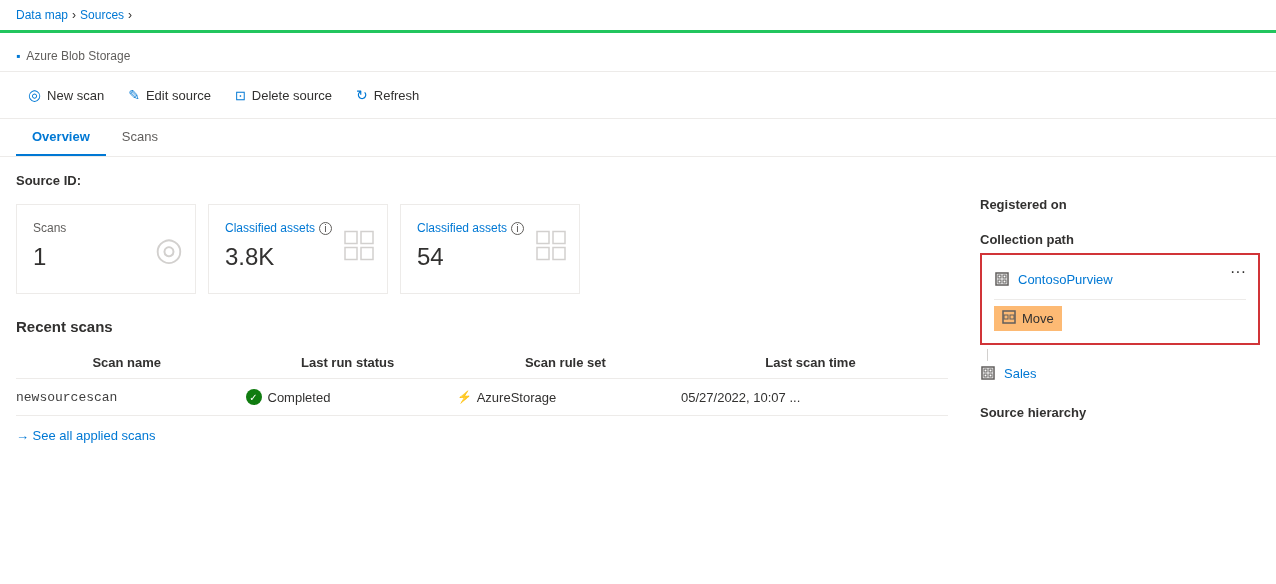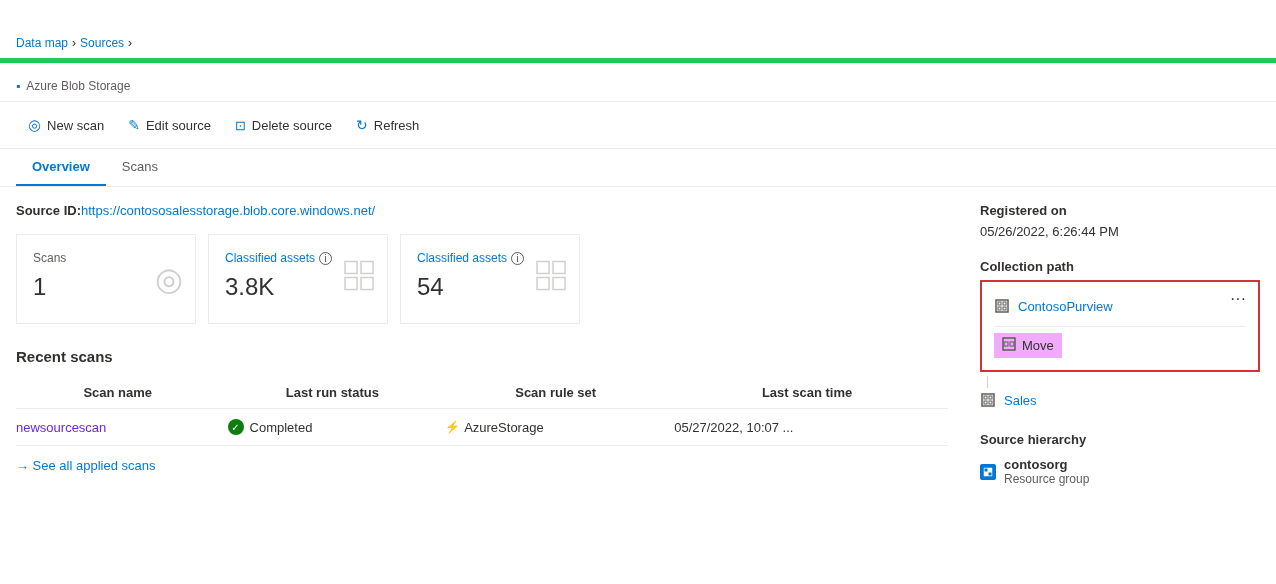--- a/index.html
+++ b/index.html
@@ -1,74 +1,74 @@
 <!DOCTYPE html>
 <html><head>
   <meta charset="utf-8">
   <style>
     * { box-sizing: border-box; margin: 0; padding: 0; }
     body { font-family: 'Segoe UI', Arial, sans-serif; font-size: 13px; color: #323130; background: #fff; width: 1276px; min-height: 584px; overflow: hidden; }
     
-    .breadcrumb { display: flex; align-items: flex-start; padding: 8px 16px; font-size: 12px; color: #0078d4; border-bottom: 5px solid #22c55e; margin-top: 28px; }
+    .breadcrumb { display: flex; align-items: flex-start; padding: 8px 16px; font-size: 12px; color: #0078d4; border-bottom: 3px solid #22c55e; }
     .breadcrumb span { color: #323130; margin: 0 4px; }
     .breadcrumb a { color: #0078d4; text-decoration: none; cursor: pointer; }
 
     .page-header { padding: 12px 16px 8px; }
     .page-title { font-size: 20px; font-weight: 600; color: #323130; }
     .page-subtitle { display: flex; align-items: center; font-size: 12px; color: #605e5c; margin-top: 4px; gap: 6px; }
 
     .toolbar { display: flex; align-items: center; padding: 8px 16px; gap: 0; border-bottom: 1px solid #edebe9; border-top: 1px solid #edebe9; }
     .toolbar-btn { display: flex; align-items: center; gap: 6px; padding: 6px 12px; border: none; background: transparent; color: #323130; font-size: 13px; cursor: pointer; white-space: nowrap; }
     .toolbar-btn .btn-icon { font-size: 14px; color: #605e5c; }
 
     .tabs { display: flex; padding: 0 16px; border-bottom: 1px solid #edebe9; }
     .tab { padding: 10px 16px; font-size: 13px; cursor: pointer; border-bottom: 2px solid transparent; color: #605e5c; }
     .tab.active { border-bottom: 2px solid #0078d4; color: #0078d4; font-weight: 600; }
 
     .content { display: flex; padding: 16px; gap: 32px; }
     .content-left { flex: 1; }
-    .content-right { width: 280px; flex-shrink: 0; }
+    .content-right { width: 280px; flex-shrink: 0; margin-top: 24px; }
 
     .source-id { display: flex; align-items: center; margin-bottom: 16px; font-size: 13px; }
     .source-id-label { font-weight: 600; }
     .source-id-value { color: #0078d4; text-decoration: none; cursor: pointer; }
 
     .stats-cards { display: flex; gap: 12px; margin-bottom: 24px; }
     .stat-card { border: 1px solid #edebe9; padding: 16px; width: 180px; position: relative; min-height: 90px; }
     .stat-label { font-size: 12px; color: #605e5c; margin-bottom: 8px; display: flex; align-items: center; gap: 4px; }
     .stat-value { font-size: 24px; font-weight: 300; color: #323130; }
     .stat-icon { position: absolute; right: 12px; top: 50%; transform: translateY(-50%); color: #d2d0ce; font-size: 28px; }
     .stat-label-blue { color: #0078d4; }
 
     .recent-scans { margin-top: 8px; }
     .recent-scans-title { font-size: 15px; font-weight: 600; margin-bottom: 12px; }
     .scans-table { width: 100%; border-collapse: collapse; }
     .scans-table th { text-align: center; font-size: 13px; font-weight: 600; color: #323130; padding: 8px 8px 8px 0; border-bottom: 1px solid #edebe9; }
     .scans-table td { padding: 10px 8px 10px 0; font-size: 13px; border-bottom: 1px solid #edebe9; vertical-align: middle; }
-    .scan-link { color: #6d28d9; text-decoration: none; cursor: pointer; }
+    .scan-link { color: #404040; text-decoration: none; cursor: pointer; font-family: Liberation Mono, monospace; }
     .status-completed { display: flex; align-items: center; gap: 6px; color: #323130; }
     .status-dot { width: 16px; height: 16px; background: #107c10; border-radius: 50%; display: flex; align-items: center; justify-content: center; color: white; font-size: 10px; }
     .scan-rule { display: flex; align-items: center; gap: 4px; }
     .lightning { color: #605e5c; font-size: 12px; }
 
     .see-all { color: #0078d4; text-decoration: none; font-size: 13px; cursor: pointer; display: flex; align-items: center; gap: 4px; margin-top: 12px; }
 
     
     .registered-section { margin-bottom: 20px; }
     .section-title { font-size: 13px; font-weight: 600; margin-bottom: 6px; }
     .section-value { font-size: 13px; color: #323130; }
 
     .collection-path { position: relative; margin-bottom: 20px; }
     .collection-box { border: 2px solid #d13438; padding: 12px; position: relative; }
     .more-btn { position: absolute; top: 6px; right: 6px; background: transparent; border: none; cursor: pointer; font-size: 16px; color: #323130; padding: 2px 6px; }
     .collection-item { display: flex; align-items: center; gap: 8px; padding: 4px 0; }
     .collection-icon { width: 16px; height: 16px; display: flex; align-items: center; justify-content: center; }
     .collection-link { color: #0078d4; text-decoration: none; font-size: 13px; cursor: pointer; }
 
-    .move-btn { display: flex; align-items: center; gap: 6px; font-size: 13px; color: #323130; padding: 4px 8px; cursor: pointer; background: #f0abfc; border: none; }
+    .move-btn { display: flex; align-items: center; gap: 6px; font-size: 13px; color: #323130; padding: 4px 8px; cursor: pointer; background: #fdba74; border: none; }
 
     .source-hierarchy { margin-top: 4px; }
     .hierarchy-item { display: flex; align-items: center; gap: 8px; padding: 4px 0; }
     .hierarchy-icon { width: 16px; height: 16px; background: #0078d4; border-radius: 2px; display: flex; align-items: center; justify-content: center; }
     .hierarchy-name { font-size: 13px; font-weight: 600; }
     .hierarchy-type { font-size: 12px; color: #605e5c; }
   </style>
 </head>
 <body>
 
@@ -109,21 +109,20 @@
   <div class="tab active">Overview</div>
   <div class="tab">Scans</div>
 </div>
 
 <div class="content">
 
   <div class="content-left">
 
     <div class="source-id">
       <span class="source-id-label">Source ID:</span>
-      <a class="source-id-value">https://contososalesstorage.blob.core.windows.net/</a>
     </div>
 
     <div class="stats-cards">
 
       <div class="stat-card">
         <div class="stat-label">Scans</div>
         <div class="stat-value">1</div>
         <div class="stat-icon" style="color:#d2d0ce; font-size:32px;">◎</div>
       </div>
 
@@ -193,21 +192,20 @@
         </tbody>
       </table>
       <a class="see-all">→ See all applied scans</a>
     </div>
   </div>
 
   <div class="content-right">
 
     <div class="registered-section">
       <div class="section-title">Registered on</div>
-      <div class="section-value">05/26/2022, 6:26:44 PM</div>
     </div>
 
     <div class="collection-path">
       <div class="section-title">Collection path</div>
       <div class="collection-box">
         <button class="more-btn">···</button>
 
         <div class="collection-item">
           <div class="collection-icon">
             <svg width="14" height="14" viewBox="0 0 14 14">
@@ -247,28 +245,15 @@
               <rect x="8" y="8" width="3" height="3" stroke="#605e5c" stroke-width="1" fill="none"></rect>
             </svg>
           </div>
           <a class="collection-link">Sales</a>
         </div>
       </div>
     </div>
 
     <div class="source-hierarchy">
       <div class="section-title">Source hierarchy</div>
-      <div class="hierarchy-item">
-        <div class="hierarchy-icon">
-          <svg width="12" height="12" viewBox="0 0 12 12" fill="none">
-            <rect x="1" y="1" width="10" height="10" rx="1" fill="white" stroke="#0078d4" stroke-width="1.5"></rect>
-            <rect x="2.5" y="2.5" width="3" height="3" fill="#0078d4"></rect>
-            <rect x="6.5" y="6.5" width="3" height="3" fill="#0078d4"></rect>
-          </svg>
-        </div>
-        <div>
-          <div class="hierarchy-name">contosorg</div>
-          <div class="hierarchy-type">Resource group</div>
-        </div>
-      </div>
     </div>
   </div>
 </div>
 
 </body></html>

